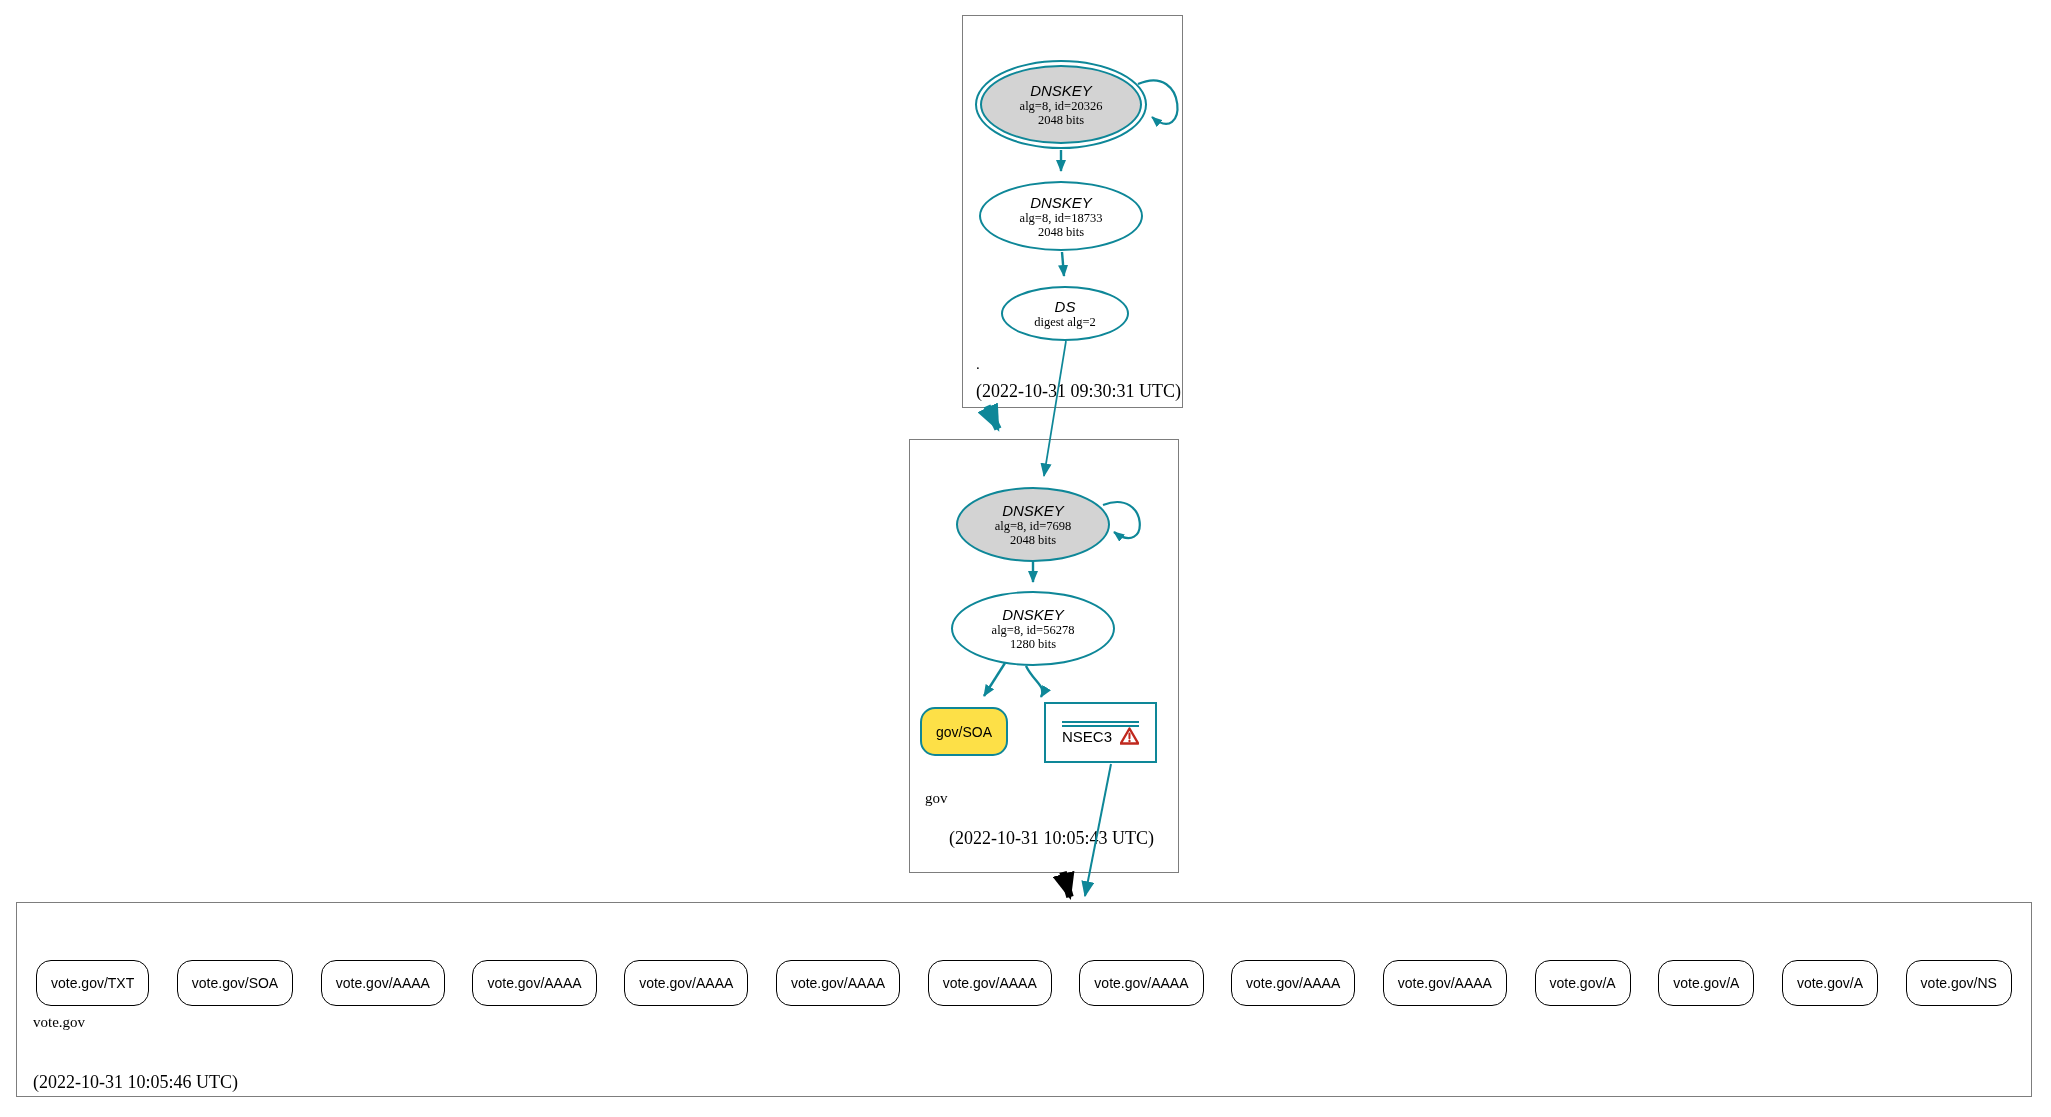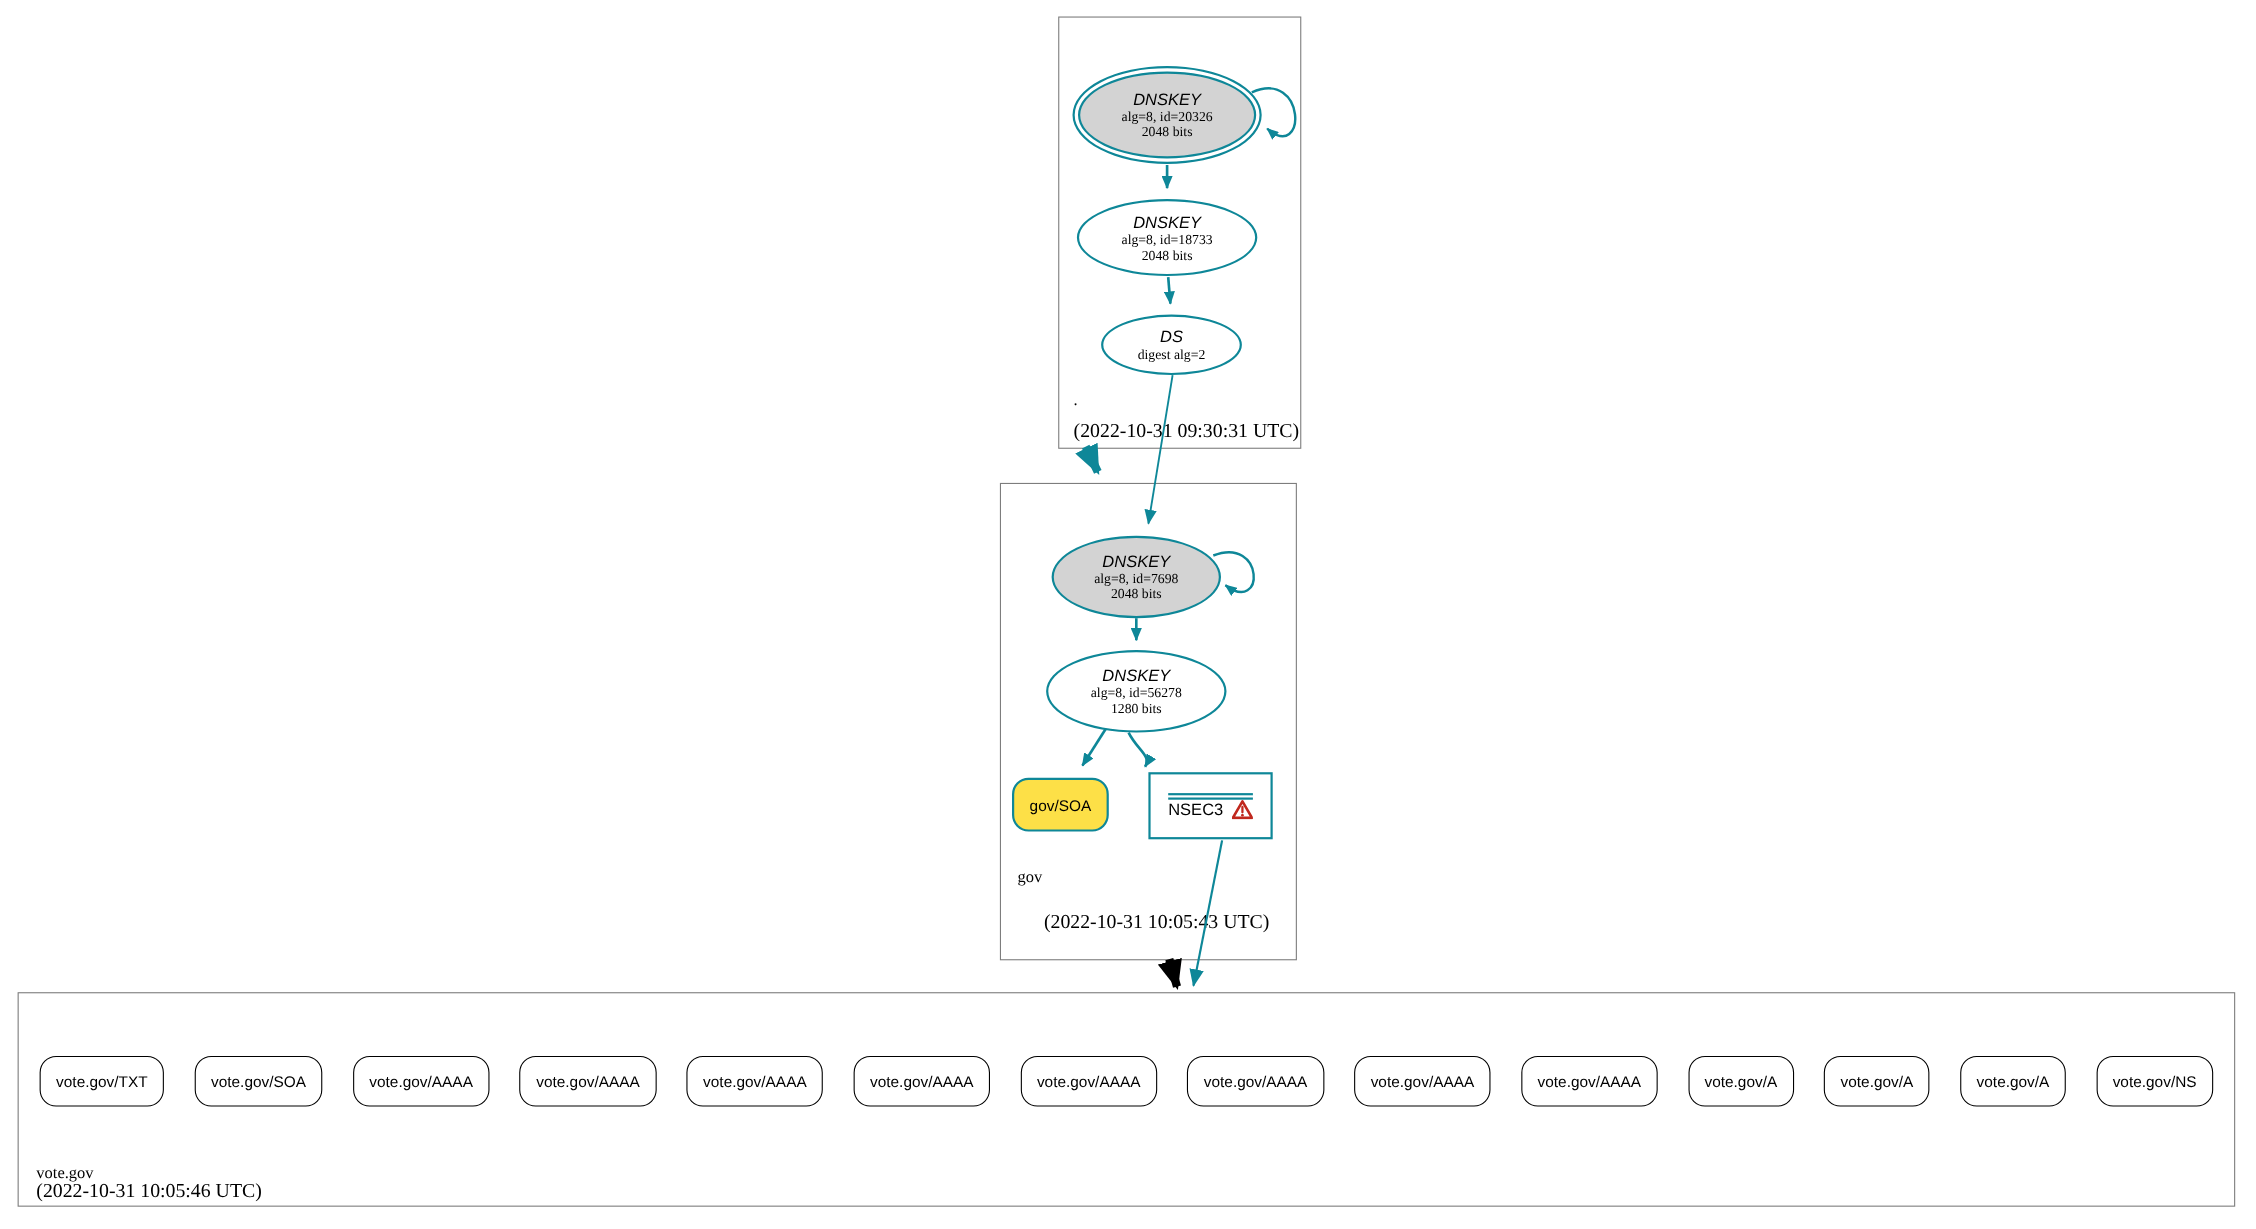--- a/index.html
+++ b/index.html
@@ -157,21 +157,21 @@
       <span>NSEC3</span>
       <svg width="20" height="18" viewBox="0 0 24 22">
         <path d="M12 1.5 L23 20.5 L1 20.5 Z" fill="#ffffff" stroke="#c0281e" stroke-width="3" stroke-linejoin="round"></path>
         <line x1="12" y1="8" x2="12" y2="14" stroke="#c0281e" stroke-width="2.6" stroke-linecap="round"></line>
         <circle cx="12" cy="17.4" r="1.5" fill="#c0281e"></circle>
       </svg>
     </div>
   </div>
 
   <div class="zonebox" style="left:16px;top:902px;width:2016px;height:195px;"></div>
-  <div class="zone-label" style="left:33px;top:1014px;margin-top:45px;">vote.gov</div>
+  <div class="zone-label" style="left:33px;top:1014px;">vote.gov</div>
   <div class="zone-ts" style="left:33px;top:1072px;">(2022-10-31 10:05:46 UTC)</div>
 
   <div class="rr-row" id="rr-row">
       <div class="rrset">vote.gov/TXT</div>
       <div class="rrset">vote.gov/SOA</div>
       <div class="rrset">vote.gov/AAAA</div>
       <div class="rrset">vote.gov/AAAA</div>
       <div class="rrset">vote.gov/AAAA</div>
       <div class="rrset">vote.gov/AAAA</div>
       <div class="rrset">vote.gov/AAAA</div>

